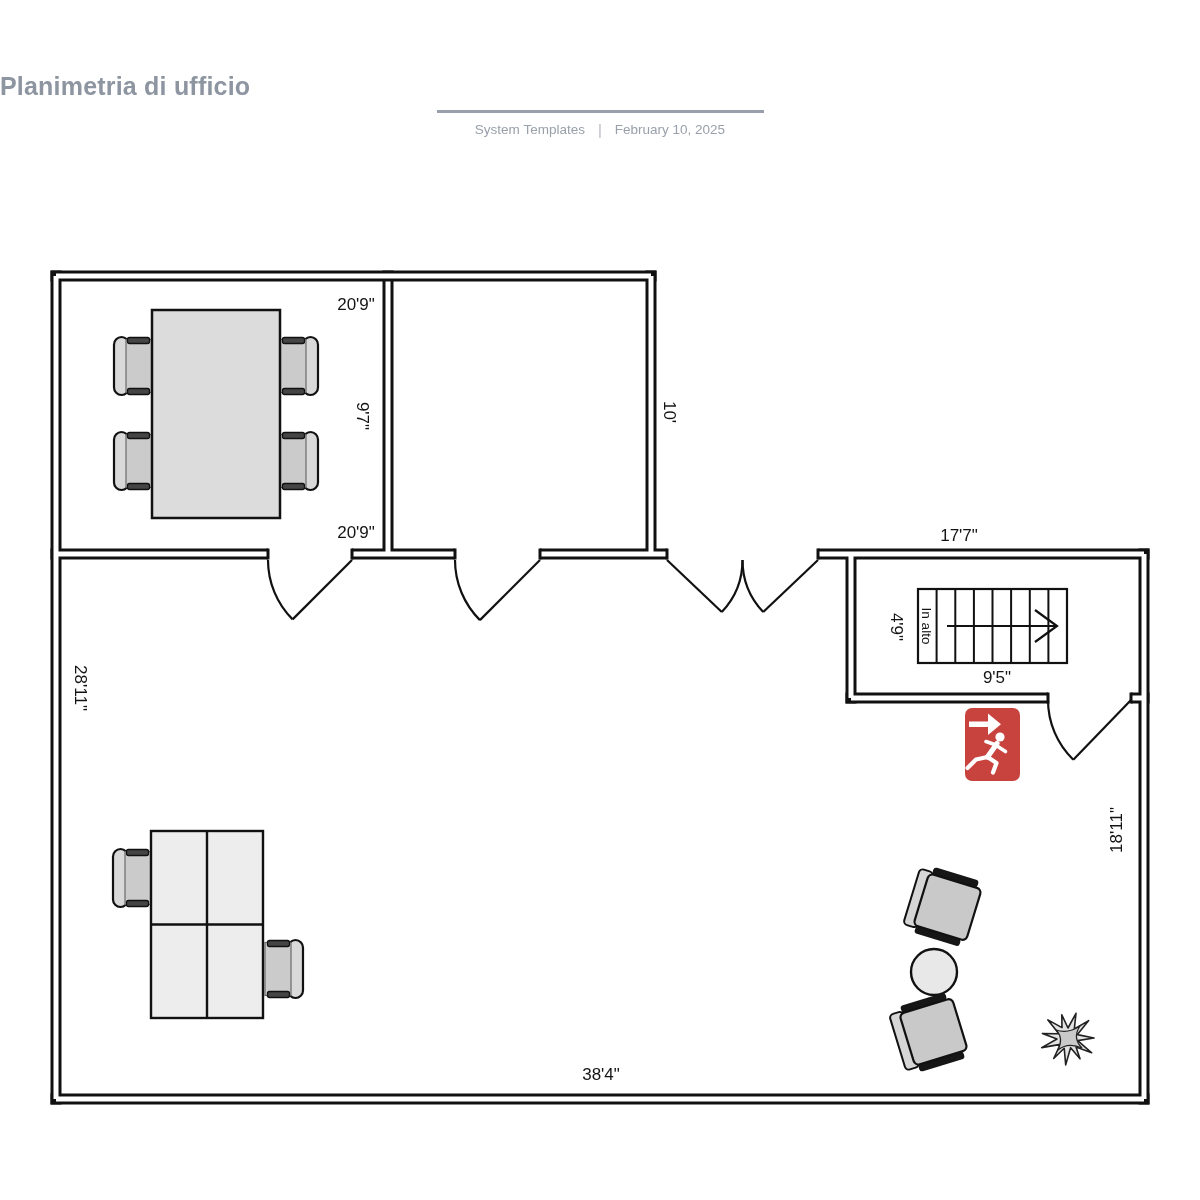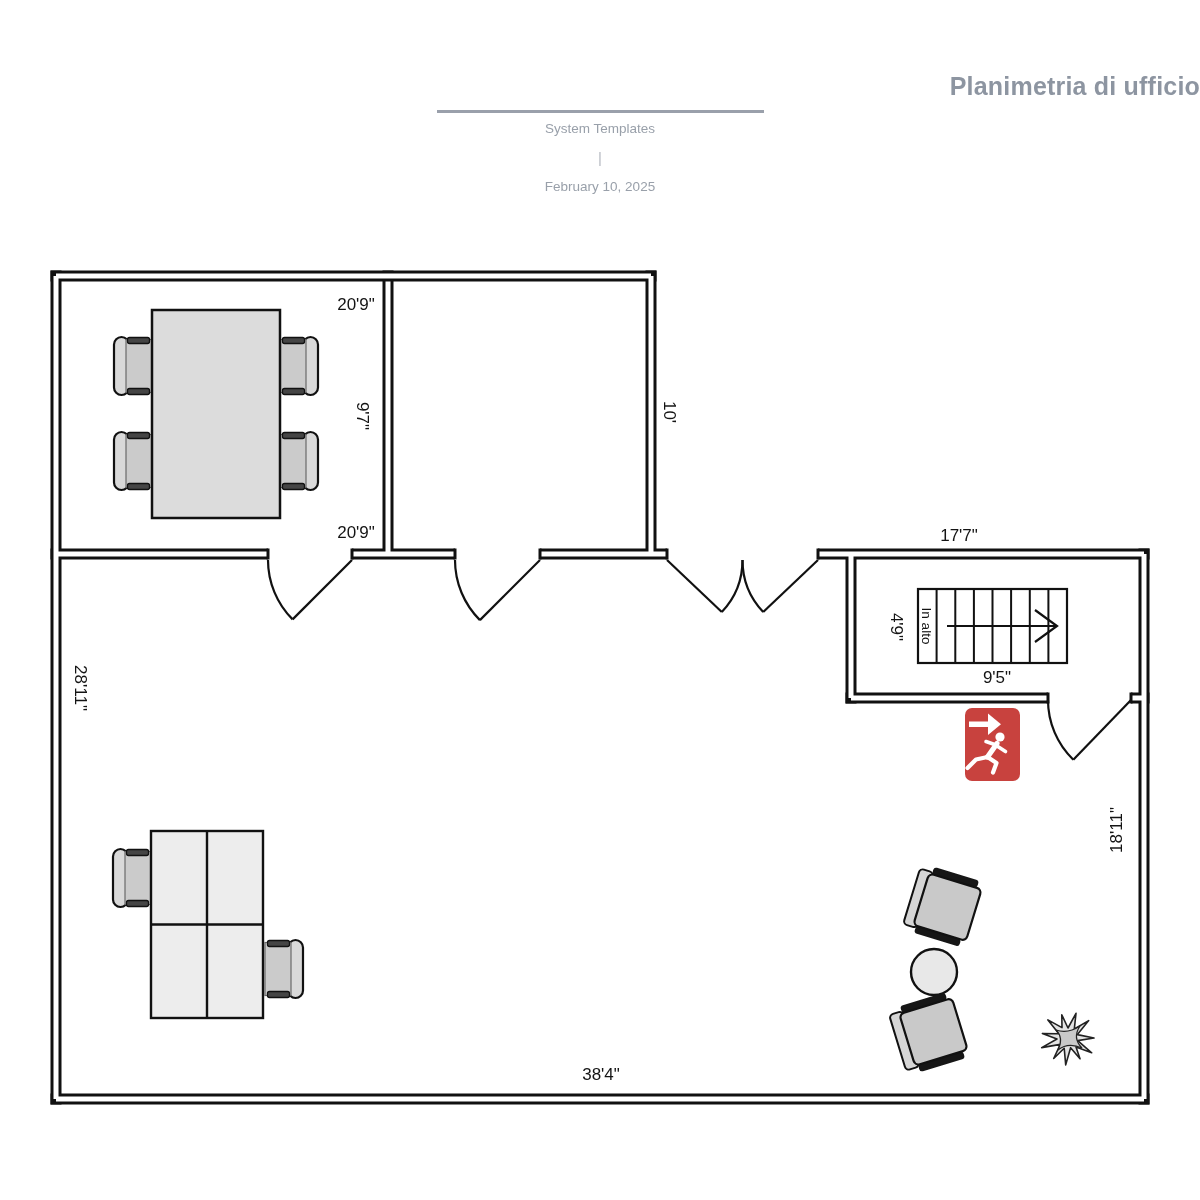--- a/index.html
+++ b/index.html
@@ -1,22 +1,22 @@
 <!DOCTYPE html>
 <html><head>
 <meta charset="utf-8">
 <style>
   html,body{margin:0;padding:0;background:#ffffff;}
   #page{position:relative;width:1200px;height:1200px;background:#ffffff;overflow:hidden;
         font-family:"Liberation Sans", sans-serif;}
   
-  #hdr{position:absolute;left:0;top:72px;width:1200px;text-align:right;}
+  #hdr{position:absolute;left:0;top:72px;width:1200px;text-align:left;}
   #hdr .title{font-size:25px;font-weight:bold;color:#8d95a1;letter-spacing:.2px;}
   #hdr .rule{width:327px;height:2.5px;background:#9aa0ab;margin:9px auto 8px auto;}
-  #hdr .meta{font-size:13.5px;color:#99a0aa;display:flex;justify-content:center;align-items:center;gap:13px;flex-direction:column;}
+  #hdr .meta{font-size:13.5px;color:#99a0aa;display:flex;justify-content:center;align-items:center;gap:13px;}
   #hdr .sep{color:#b6bac2;font-size:15px;}
   
   #plan{position:absolute;inset:0;}
   svg{position:absolute;inset:0;}
   .dim{position:absolute;font-size:17px;color:#141414;white-space:nowrap;
        transform:translate(-50%,-50%);}
   .dim.rot90{transform:translate(-50%,-50%) rotate(90deg);}
   .dim.rotm90{transform:translate(-50%,-50%) rotate(-90deg);}
   .dim.small{font-size:13.5px;}
 </style>

